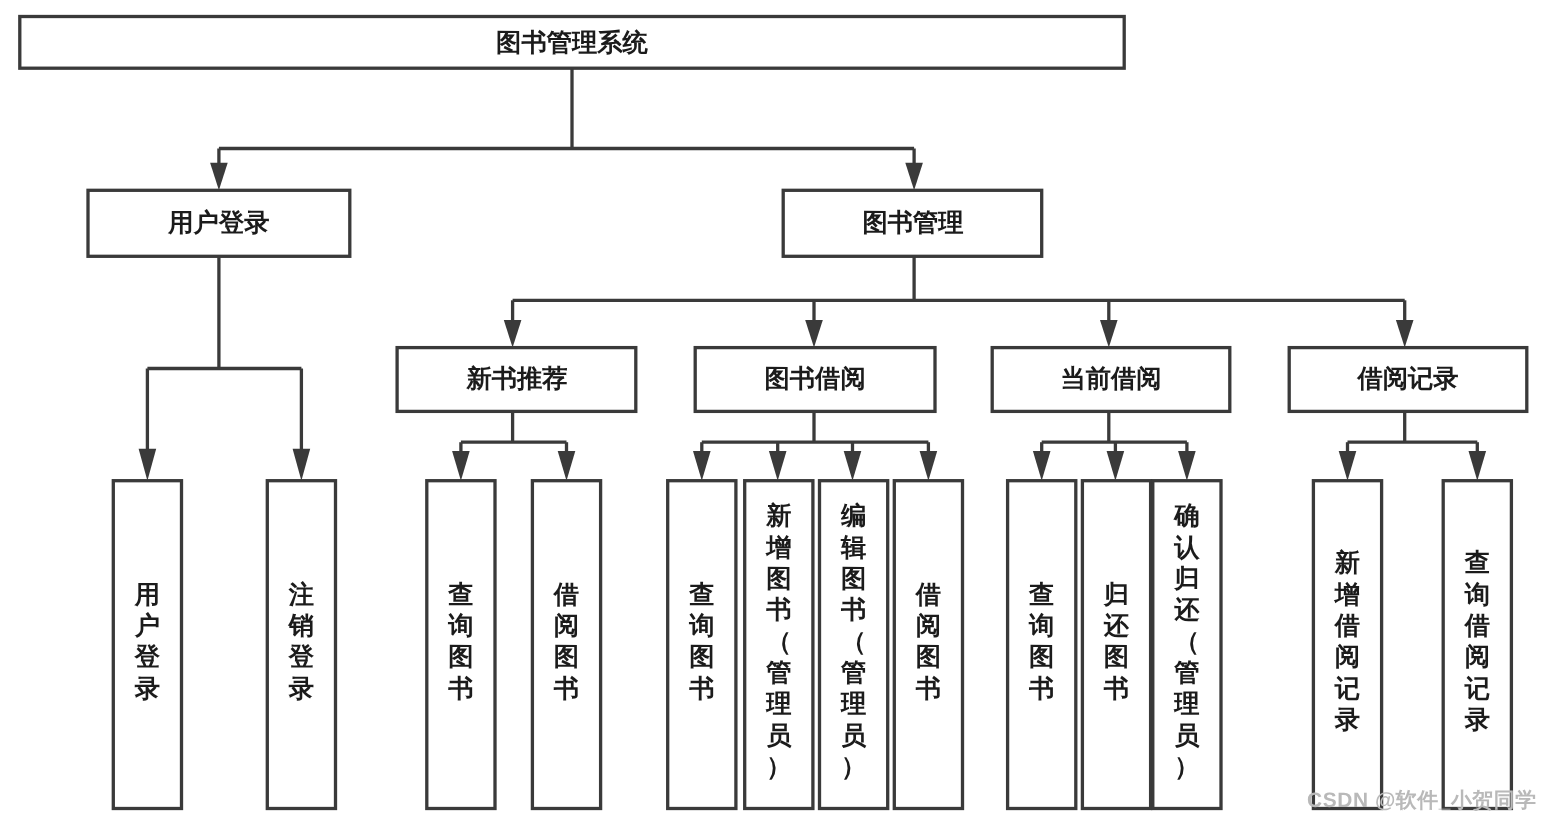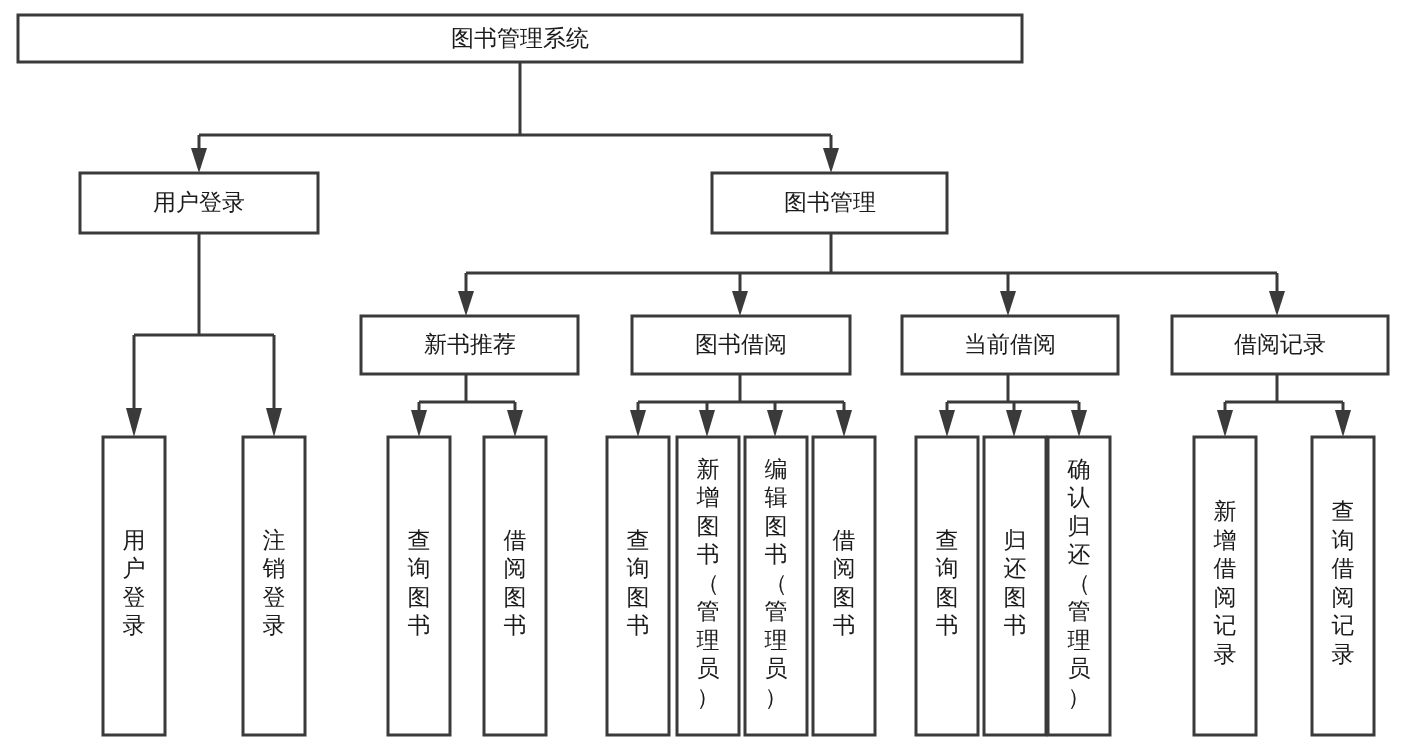--- a/index.html
+++ b/index.html
@@ -11,20 +11,21 @@
     width: 1405px;
     height: 747px;
     font-family: "Liberation Sans", "DejaVu Sans", sans-serif;
     overflow: hidden;
     position: relative;
   }
   #diagram-root {
     position: relative;
     width: 1405px;
     height: 747px;
+    font-weight: bold;
   }
   svg#tree-svg {
     position: absolute;
     left: 0;
     top: 0;
     width: 1405px;
     height: 747px;
     display: block;
   }
   .node-box {
@@ -237,13 +238,14 @@
       </g>
 
       <g>
         <rect class="node-box" x="1312" y="437" width="62" height="298"></rect>
         <text class="node-label-v" x="1343" y="0"><tspan x="1343" y="519.36">查</tspan><tspan x="1343" y="547.86">询</tspan><tspan x="1343" y="576.36">借</tspan><tspan x="1343" y="604.86">阅</tspan><tspan x="1343" y="633.36">记</tspan><tspan x="1343" y="661.86">录</tspan></text>
       </g>
 
     </g>
   </svg>
 
+  <div class="watermark-text">CSDN @软件_小贺同学</div>
 </div>
 
 </body></html>

